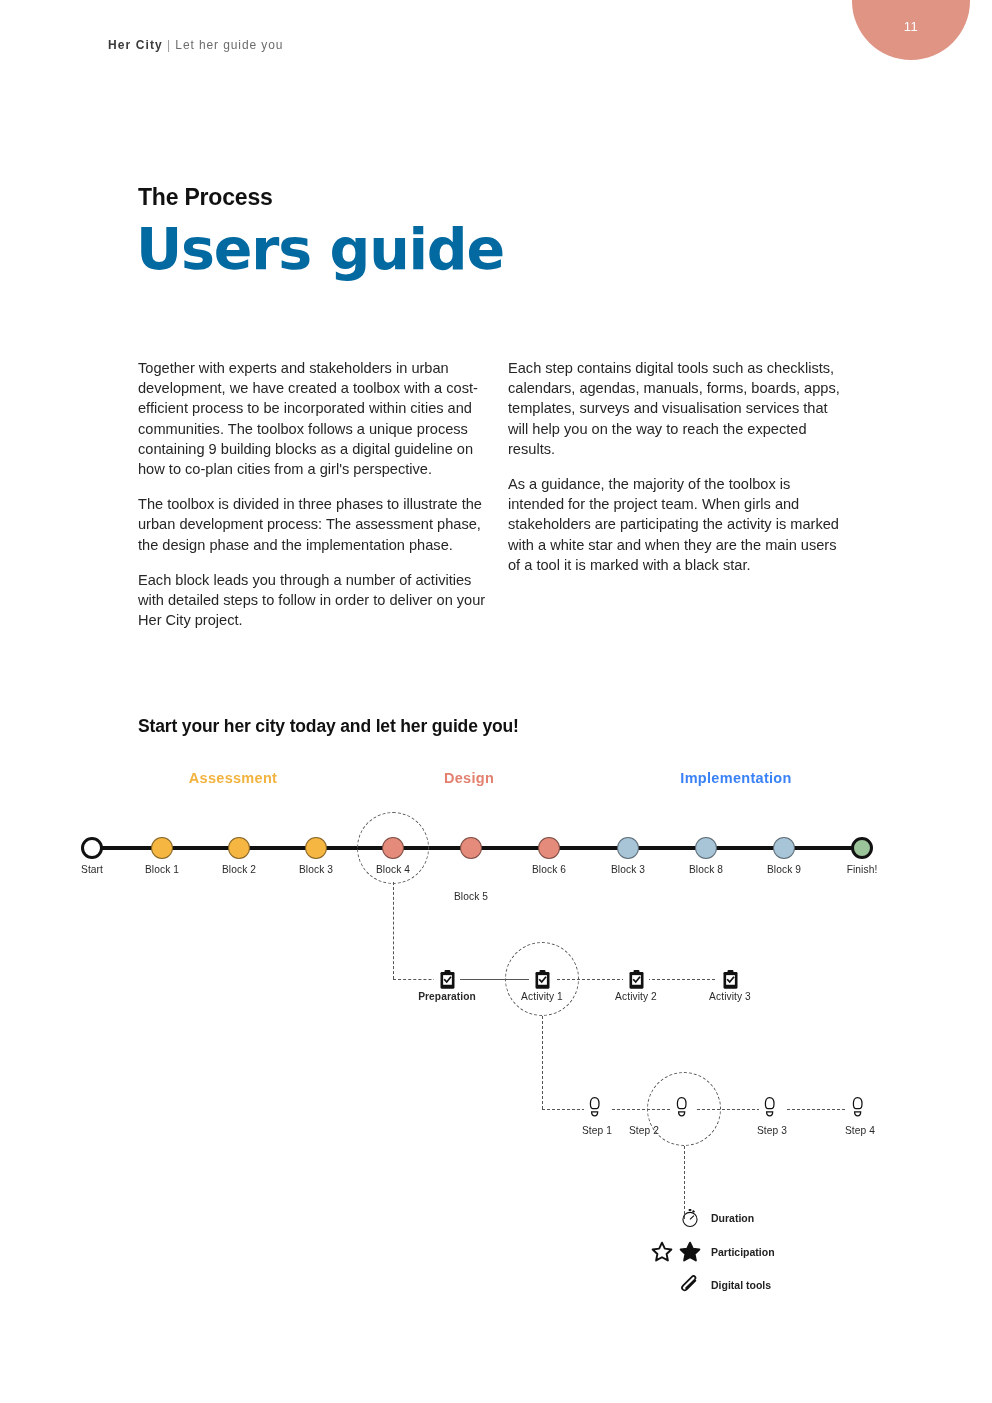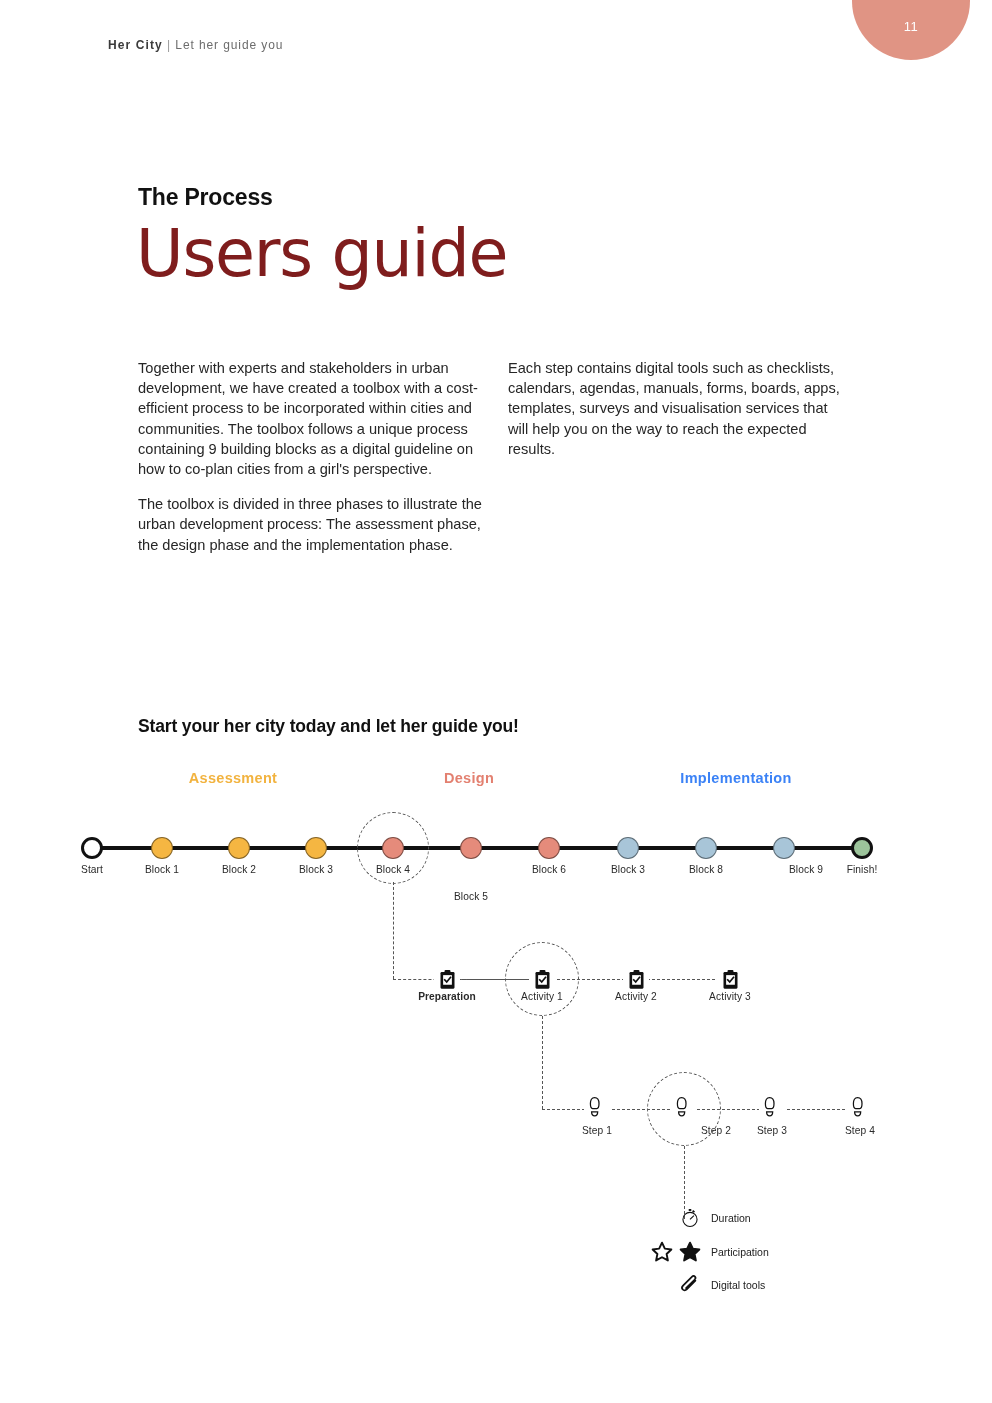--- a/index.html
+++ b/index.html
@@ -53,23 +53,23 @@
     top: 184px;
     font-size: 23px;
     font-weight: 700;
     letter-spacing: -0.2px;
     color: #111111;
   }
   .big-title {
     position: absolute;
     left: 136px;
     top: 216px;
-    font-size: 65px;
-    font-weight: 400;
-    color: #7f1d1d;
+    font-size: 57px;
+    font-weight: 700;
+    color: #0369a1;
     letter-spacing: -1.2px;
     font-family: "DejaVu Sans", sans-serif;
   }
 
   
   .col {
     position: absolute;
     top: 358px;
     width: 348px;
     font-size: 14.6px;
@@ -157,20 +157,21 @@
     display: flex;
     align-items: center;
     justify-content: center;
   }
 
   .legend-row {
     position: absolute;
     display: flex;
     align-items: center;
     gap: 10px;
+    font-weight: bold;
   }
   .legend-row .lbl {
     font-size: 10.5px;
     color: #222222;
     white-space: nowrap;
   }
   .legend-icons { display: flex; align-items: center; gap: 6px; width: 58px; justify-content: flex-end; }
 </style>
 </head>
 <body>
@@ -184,23 +185,25 @@
   <span class="sep">|</span>
   <span>Let her guide you</span>
 </div>
 
 <div class="kicker">The Process</div>
 <div class="big-title">Users guide</div>
 
 <div class="col left">
   <p>Together with experts and stakeholders in urban development, we have created a toolbox with a cost-efficient process to be incorporated within cities and communities. The toolbox follows a unique process containing 9 building blocks as a digital guideline on how to co-plan cities from a girl's perspective.</p>
   <p>The toolbox is divided in three phases to illustrate the urban development process: The assessment phase, the design phase and the implementation phase.</p>
+  <p>Each block leads you through a number of activities with detailed steps to follow in order to deliver on your Her City project.</p>
 </div>
 <div class="col right">
   <p>Each step contains digital tools such as checklists, calendars, agendas, manuals, forms, boards, apps, templates, surveys and visualisation services that will help you on the way to reach the expected results.</p>
+  <p>As a guidance, the majority of the toolbox is intended for the project team. When girls and stakeholders are participating the activity is marked with a white star and when they are the main users of a tool it is marked with a black star.</p>
 </div>
 
 <div class="subhead">Start your her city today and let her guide you!</div>
 
 <div class="diagram">
 
   <div id="phase-layer">
       <div class="phase" style="left: 233px; top: 12px; color: rgb(242, 179, 63); transform: translateX(-50%);">Assessment</div>
       <div class="phase" style="left: 469px; top: 12px; color: rgb(227, 128, 112); transform: translateX(-50%);">Design</div>
       <div class="phase" style="left: 700px; top: 12px; color: #3b82f6; transform: translateX(-50%); margin-left: 36px;">Implementation</div>
@@ -221,21 +224,21 @@
       <div class="node-label" style="left: 393px; top: 106px;">Block 4</div>
       <div class="node" style="left: 471px; top: 90px; background: rgb(229, 139, 123);"></div>
       <div class="node-label" style="left: 471px; top: 106px; margin-top: 27px;">Block 5</div>
       <div class="node" style="left: 549px; top: 90px; background: rgb(229, 139, 123);"></div>
       <div class="node-label" style="left: 549px; top: 106px;">Block 6</div>
       <div class="node" style="left: 628px; top: 90px; background: rgb(168, 197, 216);"></div>
       <div class="node-label" style="left: 628px; top: 106px;">Block 3</div>
       <div class="node" style="left: 706px; top: 90px; background: rgb(168, 197, 216);"></div>
       <div class="node-label" style="left: 706px; top: 106px;">Block 8</div>
       <div class="node" style="left: 784px; top: 90px; background: rgb(168, 197, 216);"></div>
-      <div class="node-label" style="left: 784px; top: 106px; margin-left: 22px;">Block 9</div>
+      <div class="node-label" style="left: 784px; top: 106px;">Block 9</div>
       <div class="node finish" style="left: 862px; top: 90px; background: rgb(156, 196, 155);"></div>
       <div class="node-label" style="left: 862px; top: 106px;">Finish!</div>
     </div>
 
   <div class="dline v" style="left:393px; top:124px; height:97px;"></div>
   <div class="dline" style="left:393px; top:221px; width:150px;"></div>
 
   <div class="dline" style="left:447px; top:221px; width:283px;"></div>
   <div id="activity-layer">
       <div class="icon-slot" style="left: 447px; top: 221px; width: 26px; height: 26px; background: rgb(255, 255, 255);">
@@ -289,21 +292,21 @@
         </svg>
       </div>
       <div class="node-label" style="left: 597px; top: 367px;">Step 1</div>
       <div class="dash-ring" style="left: 684px; top: 351px; width: 74px; height: 74px;"></div>
       <div class="icon-slot" style="left: 684px; top: 349px; width: 26px; height: 30px; background: rgb(255, 255, 255);">
         <svg width="24" height="24" viewBox="0 0 24 24">
           <path d="M9.6 2.6 C12.6 2.6 14 5.2 14 8.6 C14 11.6 13.1 13.6 11.8 13.6 L7.6 13.6 C6.3 13.6 5.4 11.6 5.4 8.6 C5.4 5.2 6.7 2.6 9.6 2.6 Z" fill="none" stroke="#111" stroke-width="1.25"></path>
           <path d="M6.6 16.8 L12.7 16.8 C12.7 19.3 11.4 20.9 9.7 20.9 C7.9 20.9 6.6 19.3 6.6 16.8 Z" fill="none" stroke="#111" stroke-width="1.25"></path>
         </svg>
       </div>
-      <div class="node-label" style="left: 716px; top: 367px;">Step 2</div>
+      <div class="node-label" style="left: 644px; top: 367px;">Step 2</div>
       <div class="icon-slot" style="left: 772px; top: 349px; width: 26px; height: 30px; background: rgb(255, 255, 255);">
         <svg width="24" height="24" viewBox="0 0 24 24">
           <path d="M9.6 2.6 C12.6 2.6 14 5.2 14 8.6 C14 11.6 13.1 13.6 11.8 13.6 L7.6 13.6 C6.3 13.6 5.4 11.6 5.4 8.6 C5.4 5.2 6.7 2.6 9.6 2.6 Z" fill="none" stroke="#111" stroke-width="1.25"></path>
           <path d="M6.6 16.8 L12.7 16.8 C12.7 19.3 11.4 20.9 9.7 20.9 C7.9 20.9 6.6 19.3 6.6 16.8 Z" fill="none" stroke="#111" stroke-width="1.25"></path>
         </svg>
       </div>
       <div class="node-label" style="left: 772px; top: 367px;">Step 3</div>
       <div class="icon-slot" style="left: 860px; top: 349px; width: 26px; height: 30px; background: rgb(255, 255, 255);">
         <svg width="24" height="24" viewBox="0 0 24 24">
           <path d="M9.6 2.6 C12.6 2.6 14 5.2 14 8.6 C14 11.6 13.1 13.6 11.8 13.6 L7.6 13.6 C6.3 13.6 5.4 11.6 5.4 8.6 C5.4 5.2 6.7 2.6 9.6 2.6 Z" fill="none" stroke="#111" stroke-width="1.25"></path>

